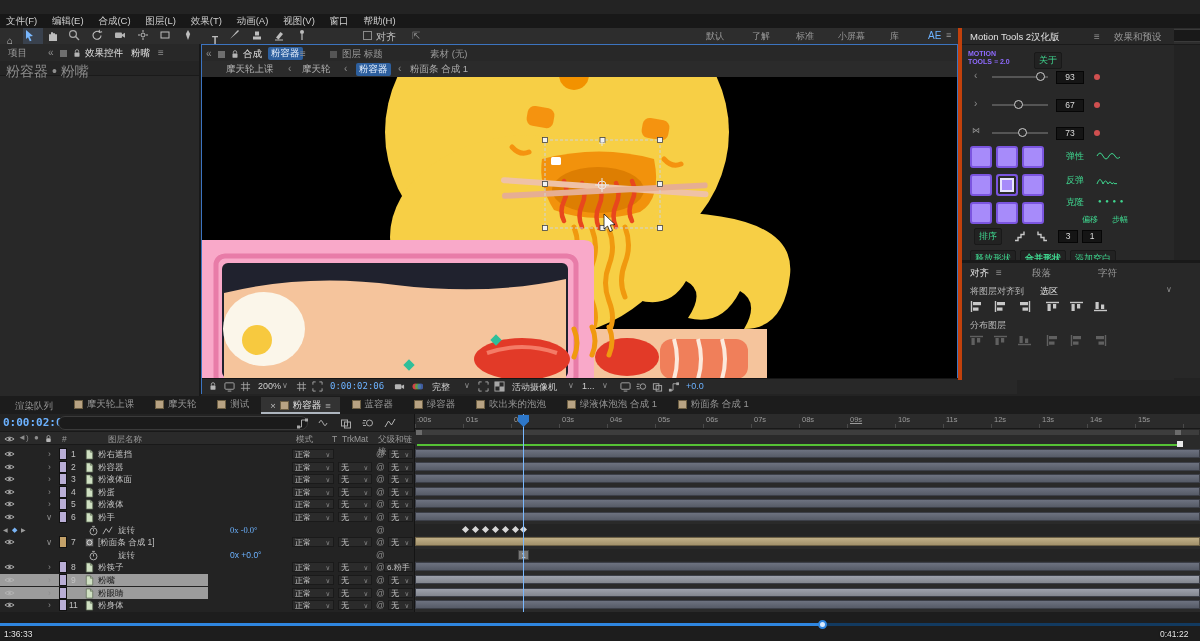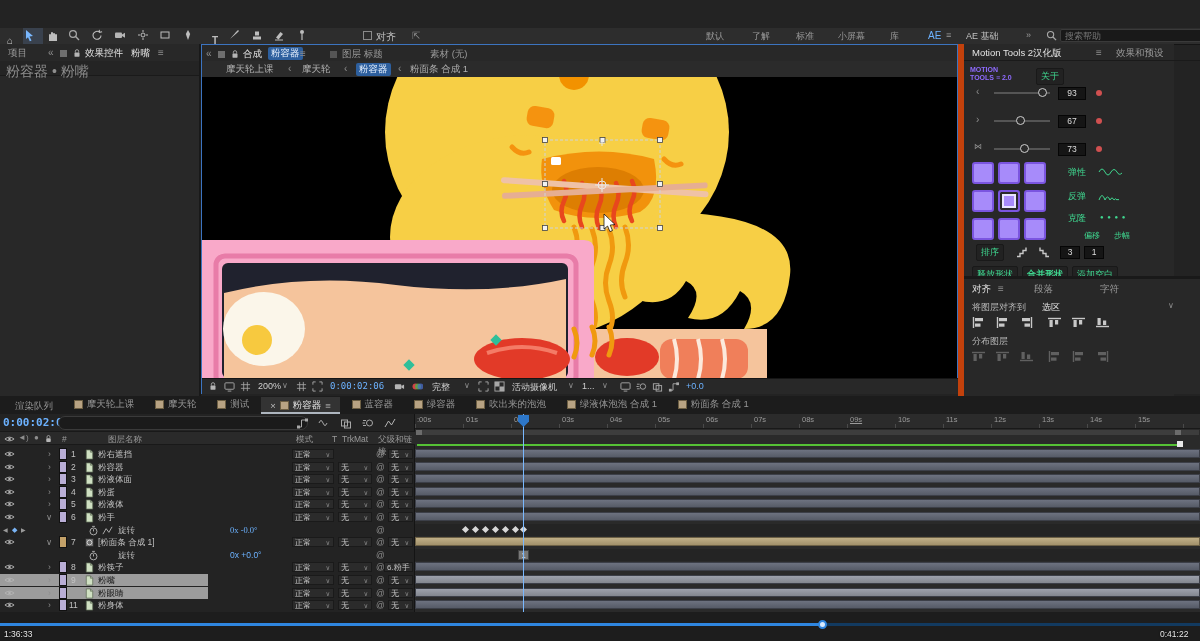--- a/index.html
+++ b/index.html
@@ -22,21 +22,21 @@
   .tool.sel{background:#39414d;}
   .chip{font-size:9px;color:#9a9a9a;}
   
   .panel-tab{font-size:9.5px;color:#9a9a9a;}
   .panel-tab.on{color:#e3e3e3;}
   #viewerGroup{left:201px;top:44px;width:757px;height:350px;border:1px solid #3c74c0;box-sizing:border-box;background:#282828;}
   #canvas{left:0px;top:32px;width:755px;height:301px;background:#000;overflow:hidden;}
   .crumb{color:#b0b0b0;font-size:9.5px;}
   .crumb-hl{background:#2d5f9e;color:#e8f2ff;padding:0 3px;border-radius:2px;}
   
-  #rightPanel{left:958px;top:44px;width:216px;height:352px;background:#282828;border-left:6px solid #c2410c;box-sizing:border-box;}
+  #rightPanel{left:958px;top:28px;width:216px;height:352px;background:#282828;border-left:4px solid #c2410c;box-sizing:border-box;}
   .valbox{background:#151515;border:1px solid #060606;color:#ddd;font-size:8.5px;text-align:center;width:26px;height:11px;line-height:11px;}
   .reddot{width:6px;height:6px;border-radius:50%;background:#d05050;}
   .gcell{width:22px;height:22px;background:#a78bfa;border:2px solid #7b55e0;border-radius:3px;box-sizing:border-box;}
   .gbtn{color:#3fd68f;font-size:9px;background:#222;border:1px solid #191919;border-radius:2px;padding:1px 4px;display:inline-block;}
   .track{height:2px;background:#555;}
   .knob{width:7px;height:7px;border:1.5px solid #cfcfcf;border-radius:50%;background:#2a2a2a;}
   
   #tlTabs{left:0;top:396px;width:1200px;height:18px;background:#1c1c1c;border-bottom:1px solid #101010;}
   .tl-tab{display:inline-flex;align-items:center;gap:4px;height:17px;padding:0 9px;color:#969696;font-size:9.5px;}
   .tl-tab .sq{width:7px;height:7px;background:#b8a383;border:1px solid #6d5f43;}
@@ -142,20 +142,31 @@
   <symbol id="i-mon" viewBox="0 0 12 12">
         <rect x="1" y="2" width="10" height="7" rx="1" fill="none" stroke="#a8a8a8"></rect>
         <path d="M4,11 h4" stroke="#a8a8a8"></path>
       </symbol>
 </defs>
 </svg>
 
 <div id="app">
 
 
+  <div class="ab" id="menubar">
+    <span class="menu-item">文件(F)</span>
+    <span class="menu-item">编辑(E)</span>
+    <span class="menu-item">合成(C)</span>
+    <span class="menu-item">图层(L)</span>
+    <span class="menu-item">效果(T)</span>
+    <span class="menu-item">动画(A)</span>
+    <span class="menu-item">视图(V)</span>
+    <span class="menu-item">窗口</span>
+    <span class="menu-item">帮助(H)</span>
+  </div>
 
   <div class="ab" id="toolbar">
     <span class="tool" style="color:#c8c8c8;">⌂</span>
     <span class="tool sel"><svg width="12" height="13" viewBox="0 0 12 13">
           <path d="M3,1 L10,7 L6.5,7.5 L8.5,11.5 L6.8,12.3 L5,8.3 L3,10 Z" fill="#79b8ff"></path>
         </svg></span>
     <span class="tool"><svg width="12" height="13" viewBox="0 0 12 13">
           <path d="M3,12 V6 a1,1 0 0 1 2,0 V4 a1,1 0 0 1 2,0 V5 a1,1 0 0 1 2,0 V6 a1,1 0 0 1 2,0 V12 Z" fill="#bdbdbd"></path>
         </svg></span>
     <span class="tool"><svg width="12" height="12">

